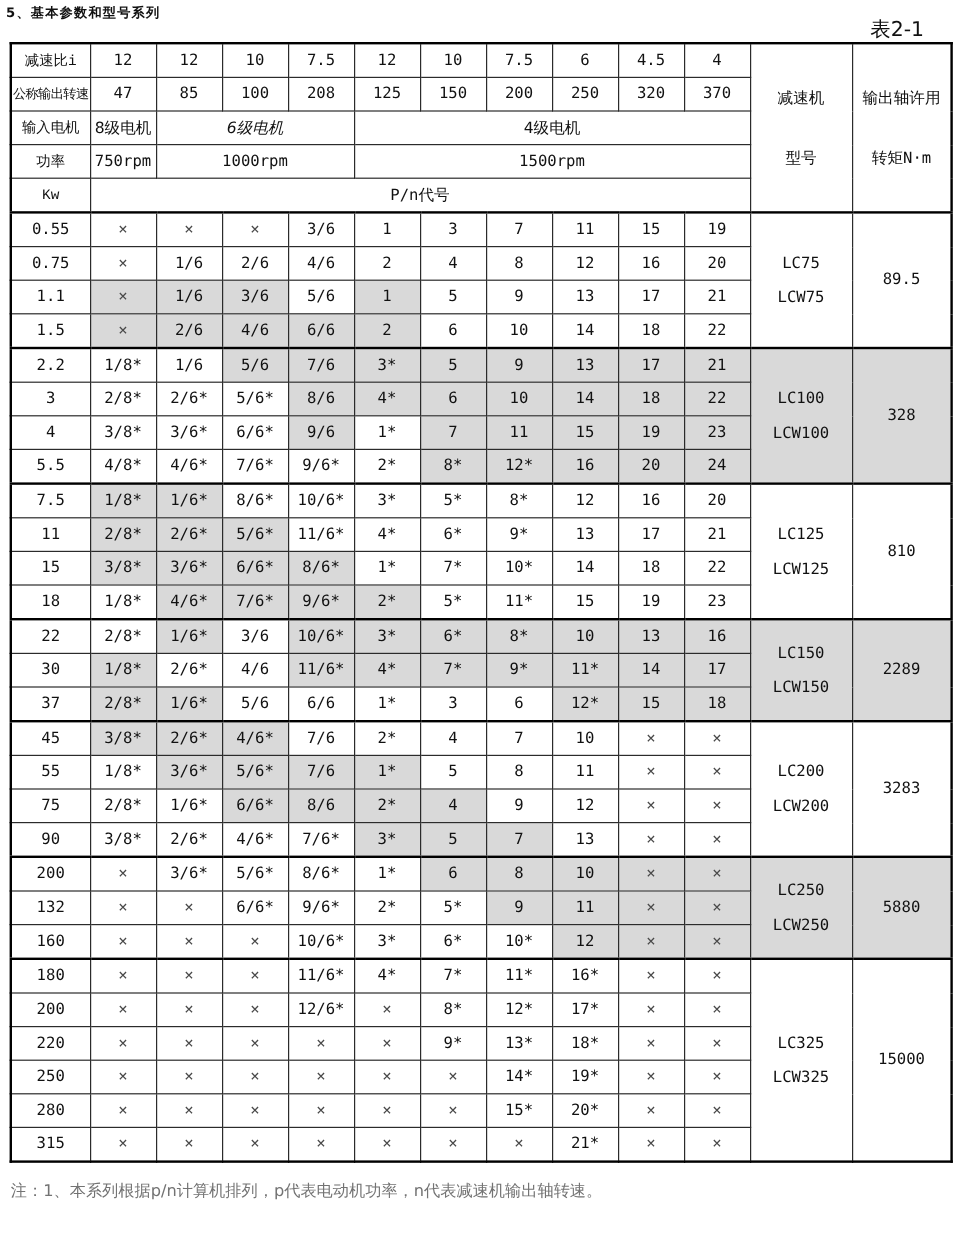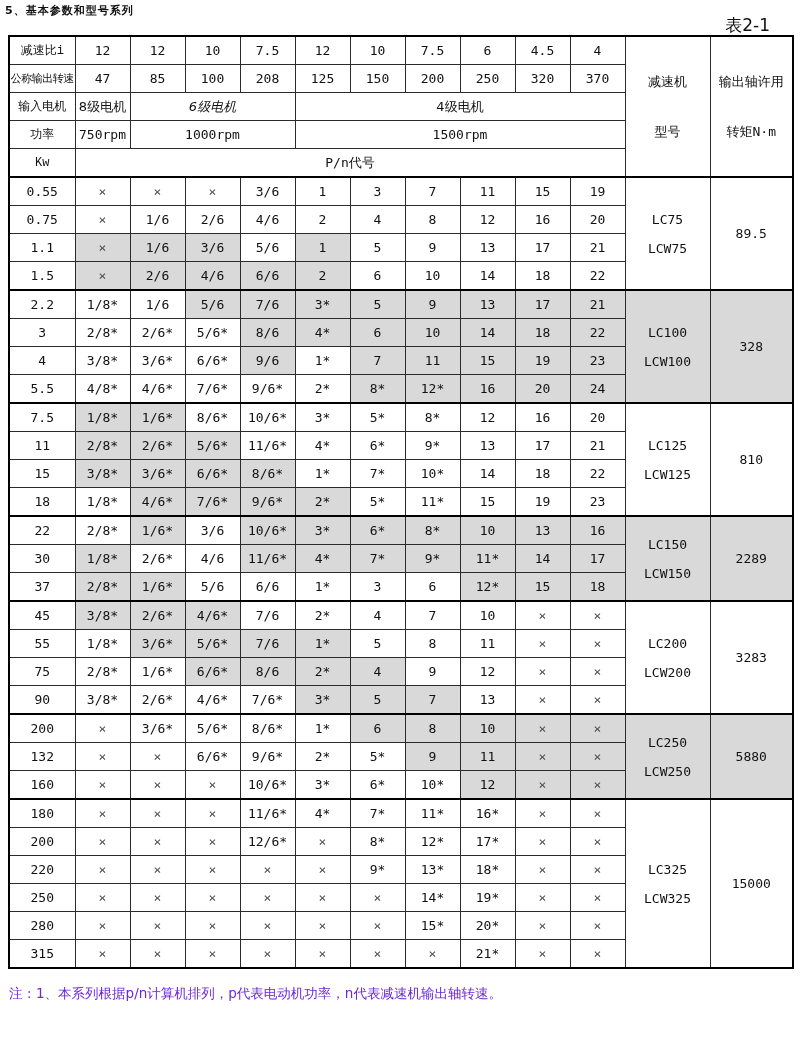--- a/index.html
+++ b/index.html
@@ -27,21 +27,21 @@
   thead th.lbl.small { font-size:11px; letter-spacing:-0.5px; }
   tbody th { font-size:13px; }
   td.x { color:#4a4a4a; font-size:14px; }
   .g { background:var(--shade); }
   tr.group-first th, tr.group-first td { border-top:2px solid #000; }
   th.col-head div + div, td.model div + div { margin-top:32px; }
   td.model div + div { margin-top:14px; }
   th.col-head, td.model, td.torque { font-family:"DejaVu Sans Mono","DejaVu Sans",sans-serif; }
   th.col-head { font-family:"DejaVu Sans",sans-serif; font-size:13px; }
   .notes {
-    margin:11px 0 12px 9px; font-size:13.5px; line-height:26px; color:#6d28d9;
+    margin:11px 0 12px 9px; font-size:13.5px; line-height:26px; color:#737373;
   }
   .notes .indent { padding-left:2em; }
 </style>
 </head>
 <body>
 
 <h1 class="page-title">5、基本参数和型号系列</h1>
 <div class="table-label">表2-1</div>
 
 <table class="param">

